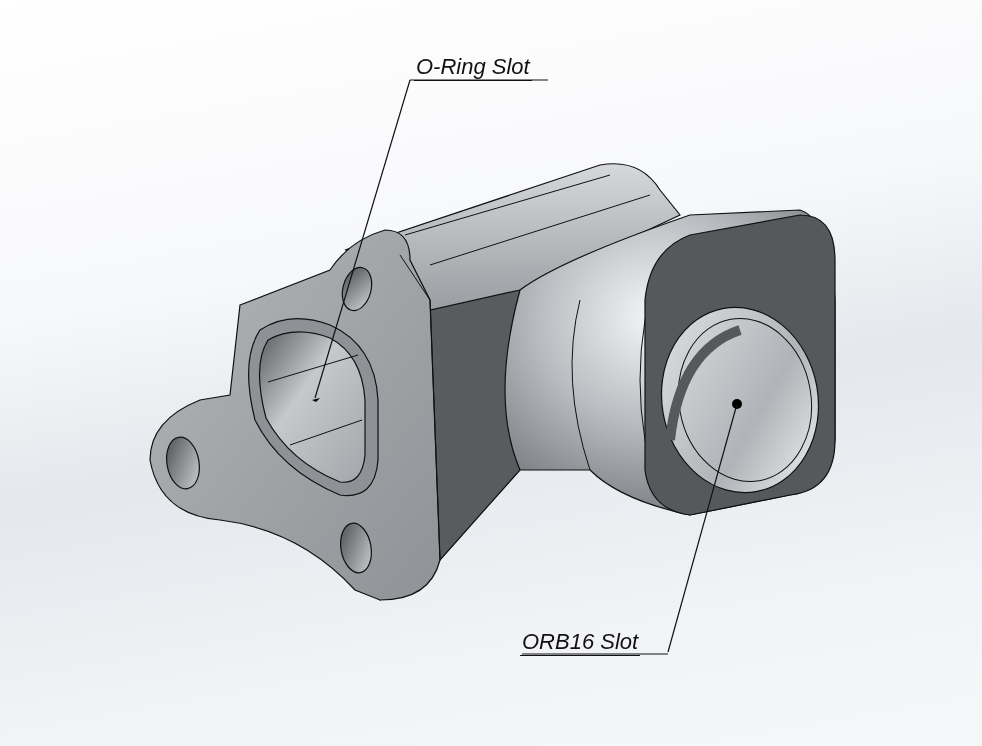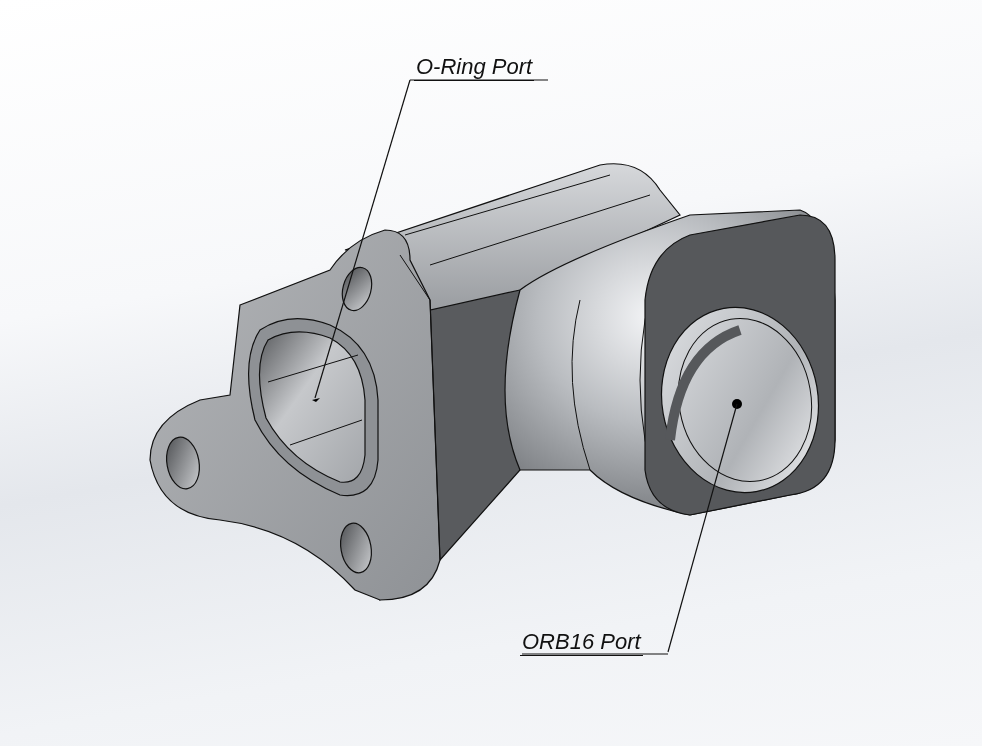--- a/index.html
+++ b/index.html
@@ -76,15 +76,15 @@
   <path d="M268 382 L358 355" stroke="#111" stroke-width="1"></path>
   <path d="M290 445 L362 420" stroke="#111" stroke-width="1"></path>
   <path d="M312 400 L320 398 L316 402 Z" fill="#000"></path>
 
   <line x1="410" y1="80" x2="315" y2="398" stroke="#111" stroke-width="1.2"></line>
   <line x1="410" y1="80" x2="548" y2="80" stroke="#111" stroke-width="1.2"></line>
   <line x1="668" y1="652" x2="737" y2="404" stroke="#111" stroke-width="1.2"></line>
   <line x1="522" y1="654" x2="668" y2="654" stroke="#111" stroke-width="1.2"></line>
 </svg>
 
-<div class="callout-label" style="left:414px; top:55px;">O-Ring Port</div>
-<div class="callout-label" style="left:520px; top:630px;">ORB16 Port</div>
+<div class="callout-label" style="left:414px; top:55px;">O-Ring Slot</div>
+<div class="callout-label" style="left:520px; top:630px;">ORB16 Slot</div>
 </div>
 
 </body></html>

